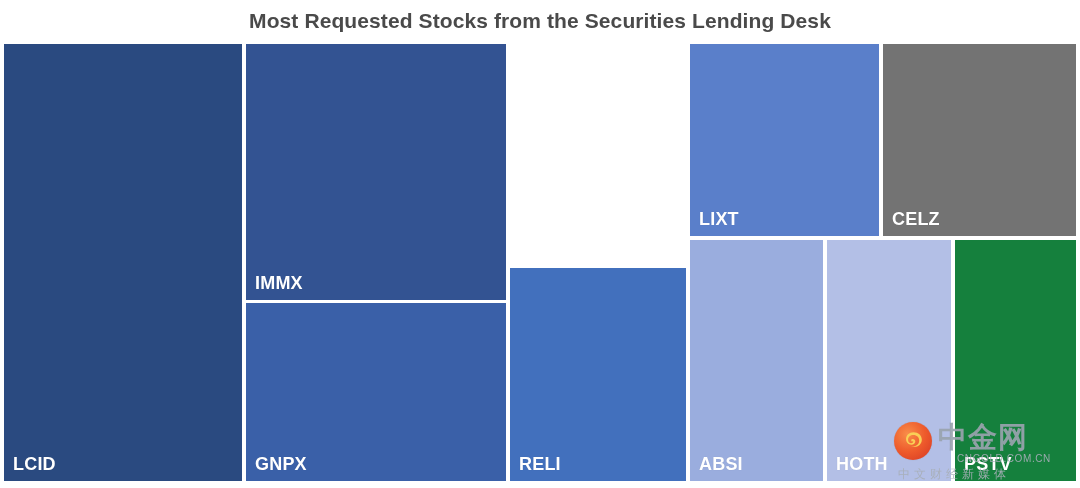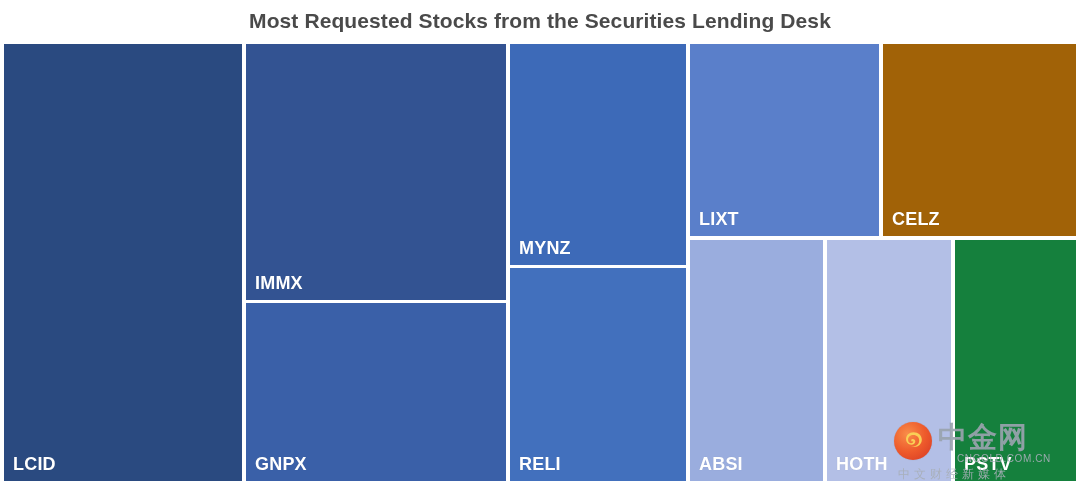--- a/index.html
+++ b/index.html
@@ -138,30 +138,27 @@
 
   <div class="tile" style="left: 4px; top: 2px; width: 238px; height: 437px; background: rgb(42, 74, 128); padding-left: 45px;">
         <span class="tile-label">LCID</span>
       </div>
       <div class="tile" style="left: 246px; top: 2px; width: 260px; height: 256px; background: rgb(51, 83, 146); padding-left: 33px;">
         <span class="tile-label">IMMX</span>
       </div>
       <div class="tile" style="left: 246px; top: 261px; width: 260px; height: 178px; background: rgb(58, 96, 168);">
         <span class="tile-label">GNPX</span>
       </div>
-      <div class="tile" style="left: 510px; top: 2px; width: 176px; height: 221px; background: rgb(61, 106, 184);">
-        <span class="tile-label">MYNZ</span>
-      </div>
       <div class="tile" style="left: 510px; top: 226px; width: 176px; height: 213px; background: rgb(66, 112, 189);">
         <span class="tile-label">RELI</span>
       </div>
       <div class="tile" style="left: 690px; top: 2px; width: 189px; height: 192px; background: rgb(90, 127, 202); text-align: right;">
         <span class="tile-label">LIXT</span>
       </div>
-      <div class="tile" style="left: 883px; top: 2px; width: 193px; height: 192px; background: #a16207;">
+      <div class="tile" style="left: 883px; top: 2px; width: 193px; height: 192px; background: #737373;">
         <span class="tile-label">CELZ</span>
       </div>
       <div class="tile" style="left: 690px; top: 198px; width: 133px; height: 241px; background: rgb(154, 173, 222);">
         <span class="tile-label">ABSI</span>
       </div>
       <div class="tile" style="left: 827px; top: 198px; width: 124px; height: 241px; background: rgb(179, 191, 230);">
         <span class="tile-label">HOTH</span>
       </div>
       <div class="tile" style="left: 955px; top: 198px; width: 121px; height: 241px; background: #15803d;">
         <span class="tile-label">PSTV</span>

